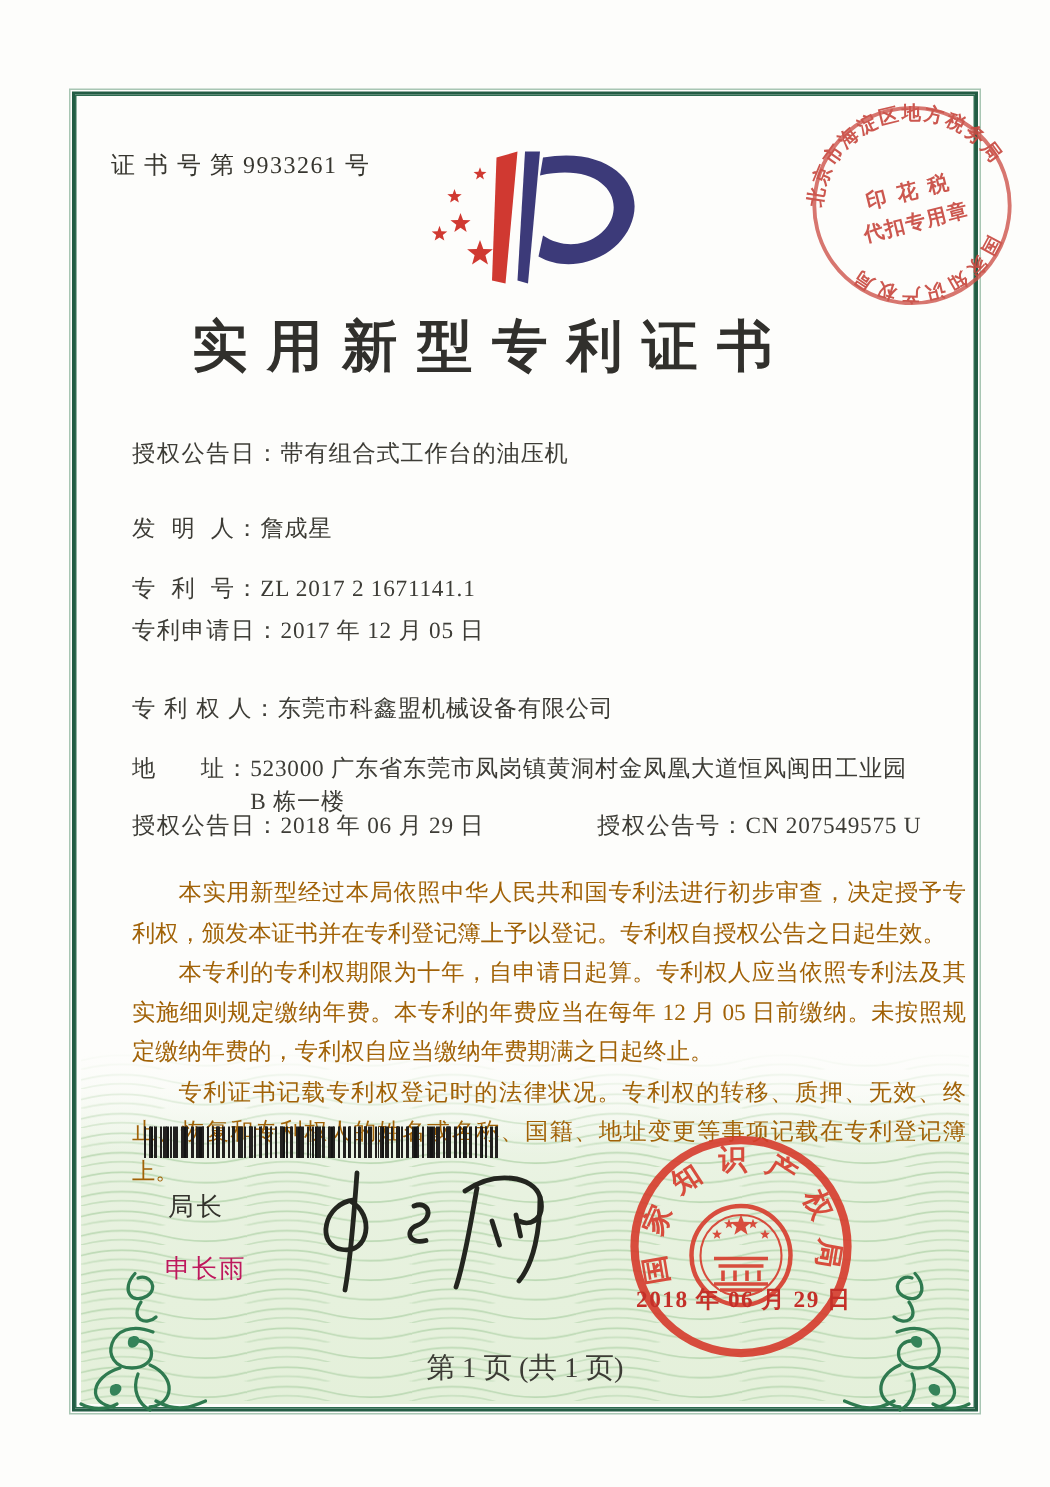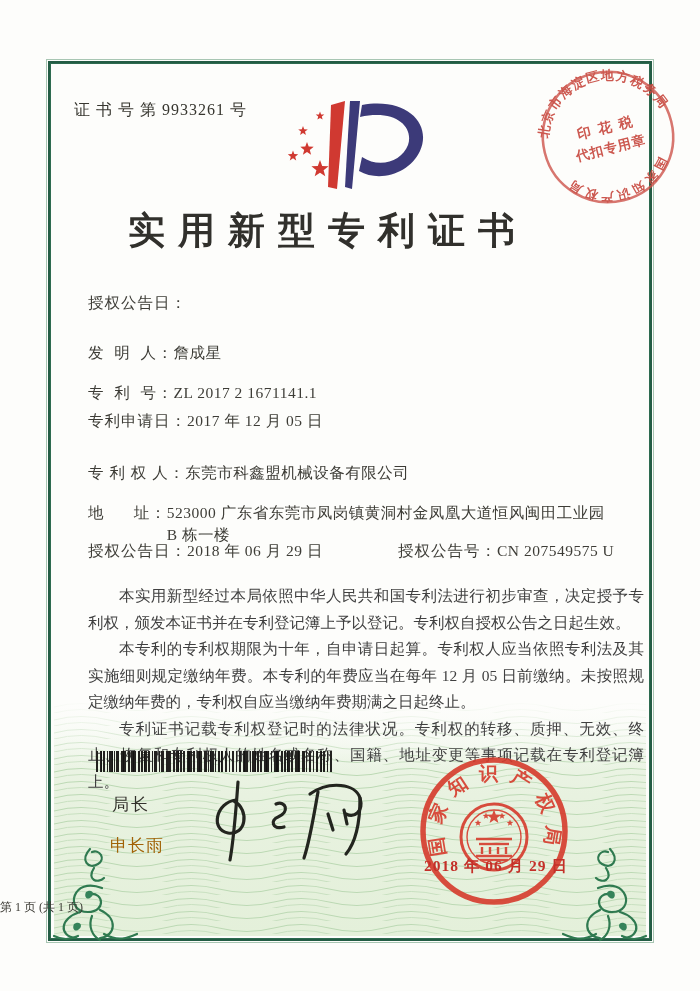--- a/index.html
+++ b/index.html
@@ -27,43 +27,43 @@
   
   .fields{left:88px;top:292px;width:560px;font-size:15.5px;color:#3d3c36;}
   .frow{position:absolute;left:0;display:flex;line-height:22px;}
   .flabel{white-space:pre;letter-spacing:1px;}
   .fvalue{letter-spacing:.5px;}
   .addr-val{width:442px;}
   .grant2{position:absolute;left:310px;top:0;display:flex;font-family:Liberation Serif, serif;}
 
   
   .bodytext{left:88px;top:583px;width:556px;font-size:15.5px;line-height:26.5px;
-            color:#404040;text-align:justify;}
+            color:#a16207;text-align:justify;}
   .bodytext p{margin:0;text-indent:2em;}
 
   
   .barcode{left:96px;top:751px;width:236px;height:21px;
     background:
       repeating-linear-gradient(90deg,#22211f 0 1.5px,rgba(0,0,0,0) 1.5px 3.5px),
       repeating-linear-gradient(90deg,#22211f 0 1px,rgba(0,0,0,0) 1px 6.5px),
       repeating-linear-gradient(90deg,rgba(0,0,0,0) 0 4px,#141413 4px 6px,rgba(0,0,0,0) 6px 11px);}
 
   
   .sig-title{left:112px;top:793px;font-size:17px;letter-spacing:2px;color:#33322c;}
-  .sig-name{left:110px;top:834px;font-size:17px;letter-spacing:1px;color:#a16207;}
+  .sig-name{left:110px;top:834px;font-size:17px;letter-spacing:1px;color:#be185d;}
   .sig-draw{left:188px;top:770px;}
 
   
   .seal-main{left:414px;top:751px;}
   .seal-date{left:424px;top:856px;width:170px;font-size:15.5px;font-weight:bold;
              color:#c43029;letter-spacing:1px;}
   .stamp-tax{left:534px;top:62px;transform:rotate(-14deg);opacity:.92;}
 
   
-  .footer{left:0;top:899px;width:700px;text-align:left;font-size:12px;color:#3c3b35;}
+  .footer{left:0;top:899px;width:700px;text-align:center;font-size:19px;color:#3c3b35;}
 
   .flourish{pointer-events:none;}
 </style>
 </head>
 <body>
 
 <div class="abs band">
   <svg width="592" height="236">
     <defs>
       <pattern id="wv" width="110" height="13" patternUnits="userSpaceOnUse">
@@ -143,20 +143,21 @@
   <text font-size="12.5" font-weight="bold" fill="#c84a41" letter-spacing="3">
     <textPath href="#arcBot" startOffset="50%" text-anchor="middle">国家知识产权局</textPath>
   </text>
   <text x="75" y="70" text-anchor="middle" font-size="14" font-weight="bold" fill="#c84a41" letter-spacing="2">印 花 税</text>
   <text x="75" y="91" text-anchor="middle" font-size="13.5" font-weight="bold" fill="#c84a41" letter-spacing="1">代扣专用章</text>
 </svg>
 
 <div class="abs fields">
   <div class="frow" style="top:0;">
     <span class="flabel">授权公告日：</span>
+    <span class="fvalue">带有组合式工作台的油压机</span>
   </div>
   <div class="frow" style="top:50px;">
     <span class="flabel">发  明  人：</span>
     <span class="fvalue">詹成星</span>
   </div>
   <div class="frow" style="top:90px;">
     <span class="flabel">专  利  号：</span>
     <span class="fvalue">ZL 2017 2 1671141.1</span>
   </div>
   <div class="frow" style="top:118px;">

